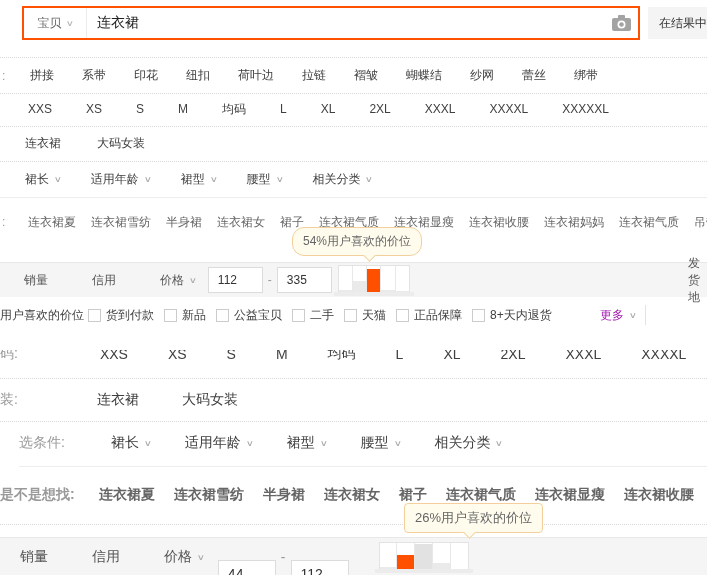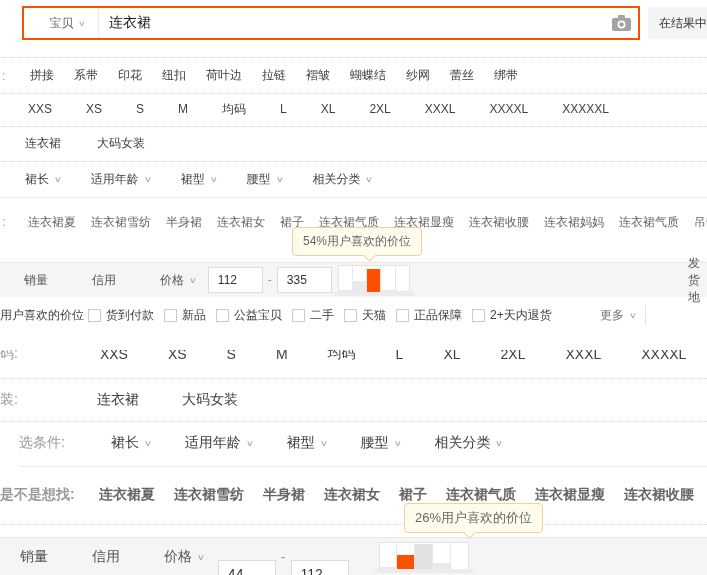--- a/index.html
+++ b/index.html
@@ -4,42 +4,42 @@
 <style>
   html,body{margin:0;padding:0;}
   body{width:707px;height:575px;overflow:hidden;background:#fff;
        font-family:"Liberation Sans","DejaVu Sans",sans-serif;position:relative;}
   .page{position:absolute;inset:0;}
 
   
   .searchbox{position:absolute;left:22px;top:6px;width:614px;height:30px;
              border:2px solid #ff5000;background:#fff;display:flex;align-items:stretch;}
   .cat{width:62px;display:flex;align-items:center;justify-content:center;gap:5px;
-       font-size:12px;color:#666;border-right:1px solid #ececec;cursor:pointer;padding-left:12px;}
+       font-size:12px;color:#666;border-right:1px solid #ececec;cursor:pointer;}
   .caret{font-size:8px;color:#b5b5b5;transform:scaleX(1.4);}
   .query{flex:1;border:none;outline:none;font-size:14px;color:#222;padding:0 10px;
          font-family:inherit;}
   .cam{width:34px;display:flex;align-items:center;justify-content:center;cursor:pointer;}
   .search-btn{width:68px;border:none;background:#ff5000;color:#fff;font-size:16px;
               font-weight:bold;letter-spacing:2px;cursor:pointer;font-family:inherit;}
   .in-results{position:absolute;left:648px;top:7px;height:32px;width:80px;
               background:#f4f4f4;color:#333;font-size:12px;display:flex;
               align-items:center;padding-left:11px;cursor:pointer;}
 
   
   .row{position:absolute;left:0;right:0;display:flex;align-items:center;}
   .list{display:flex;align-items:center;white-space:nowrap;}
   .edge-colon{position:absolute;left:2px;color:#999;font-size:12px;}
   .tag{color:#404040;cursor:pointer;}
   .link{color:#666;cursor:pointer;}
   .dd::after{content:"∨";font-size:8px;color:#aaa;margin-left:6px;
              display:inline-block;transform:scaleX(1.4);vertical-align:1px;}
 
   .r-tags {top:57px;height:35px;border-top:1px dotted #d9d9d9;border-bottom:1px dotted #d9d9d9;font-size:12px;}
-  .r-tags .list{padding-left:30px;gap:20px;}
+  .r-tags .list{padding-left:30px;gap:28px;}
   .r-sizes{top:92px;height:34px;border-bottom:1px dotted #d9d9d9;font-size:12px;}
   .r-sizes .list{padding-left:28px;gap:34px;}
   .r-cats {top:126px;height:35px;border-bottom:1px dotted #d9d9d9;font-size:12px;}
   .r-cats .list{padding-left:25px;gap:36px;}
   .r-dds  {top:161px;height:36px;border-bottom:1px solid #ededed;font-size:12px;}
   .r-dds .list{padding-left:25px;gap:30px;}
   .r-rel1 {top:204px;height:36px;font-size:12px;}
   .r-rel1 .list{padding-left:28px;gap:15px;}
 
   
@@ -71,41 +71,41 @@
   .hb-gray{background:#e2e2e2;}
   .hb-muted{background:#eaeaea;}
 
   
   .r-services{top:298px;height:34px;font-size:12px;color:#404040;}
   .svc-prefix{position:absolute;left:0;color:#404040;}
   .r-services .list{position:absolute;left:88px;gap:10px;}
   .cb{color:#404040;cursor:pointer;display:inline-flex;align-items:center;}
   .cb::before{content:"";width:11px;height:11px;border:1px solid #ccc;background:#fff;
               display:inline-block;margin-right:5px;}
-  .more{position:absolute;left:600px;color:#737373;cursor:pointer;}
+  .more{position:absolute;left:600px;color:#a21caf;cursor:pointer;}
   .vdiv{position:absolute;left:645px;top:7px;height:20px;border-left:1px solid #e3e3e3;}
 
   
   .lbl2{color:#999;font-size:14px;position:absolute;left:0;}
   .r-sizes2{top:350px;height:17px;overflow:hidden;font-size:14px;}
   .clip-inner{margin-top:-10px;display:flex;align-items:center;}
   .r-sizes2 .lbl2{position:static;margin-right:0;}
   .r-sizes2 .list{padding-left:82px;gap:40px;}
   .r-cats2{top:378px;height:42px;border-top:1px dotted #d9d9d9;
            border-bottom:1px dotted #d9d9d9;font-size:14px;}
   .r-cats2 .list{padding-left:97px;gap:43px;}
   .r-dds2{top:420px;height:46px;border-bottom:1px solid #ededed;font-size:14px;margin-left:19px;}
   .r-dds2 .list{padding-left:92px;gap:34px;}
   .r-rel2{top:466px;height:58px;border-bottom:1px dotted #d9d9d9;font-size:14px;font-weight:bold;}
   .r-rel2 .list{padding-left:99px;gap:19px;}
 
   
   .tip{position:absolute;background:#fffcee;border:1px solid #f3d09b;border-radius:4px;
        color:#666;padding:5px 10px;z-index:20;white-space:nowrap;}
-  .tip1{left:292px;top:227px;font-size:12px;}
+  .tip1{left:292px;top:227px;font-size:12px;border-radius:12px;}
   .tip2{left:404px;top:503px;font-size:13px;}
   .tip-arrow{position:absolute;bottom:-5px;width:8px;height:8px;background:#fffcee;
              border-right:1px solid #f3d09b;border-bottom:1px solid #f3d09b;
              transform:rotate(45deg);}
   .tip1 .tip-arrow{left:72px;}
   .tip2 .tip-arrow{left:60px;}
 </style>
 </head>
 <body>
 
@@ -229,21 +229,21 @@
 
   <div class="row r-services">
     <span class="svc-prefix">用户喜欢的价位</span>
     <div class="list">
         <span class="cb">货到付款</span>
         <span class="cb">新品</span>
         <span class="cb">公益宝贝</span>
         <span class="cb">二手</span>
         <span class="cb">天猫</span>
         <span class="cb">正品保障</span>
-        <span class="cb">2+天内退货</span>
+        <span class="cb">8+天内退货</span>
       </div>
     <span class="more dd">更多</span>
     <span class="vdiv"></span>
   </div>
 
   <div class="row r-sizes2">
     <div class="clip-inner">
       <span class="lbl2">码:</span>
       <div class="list">
           <span class="tag">XXS</span>

